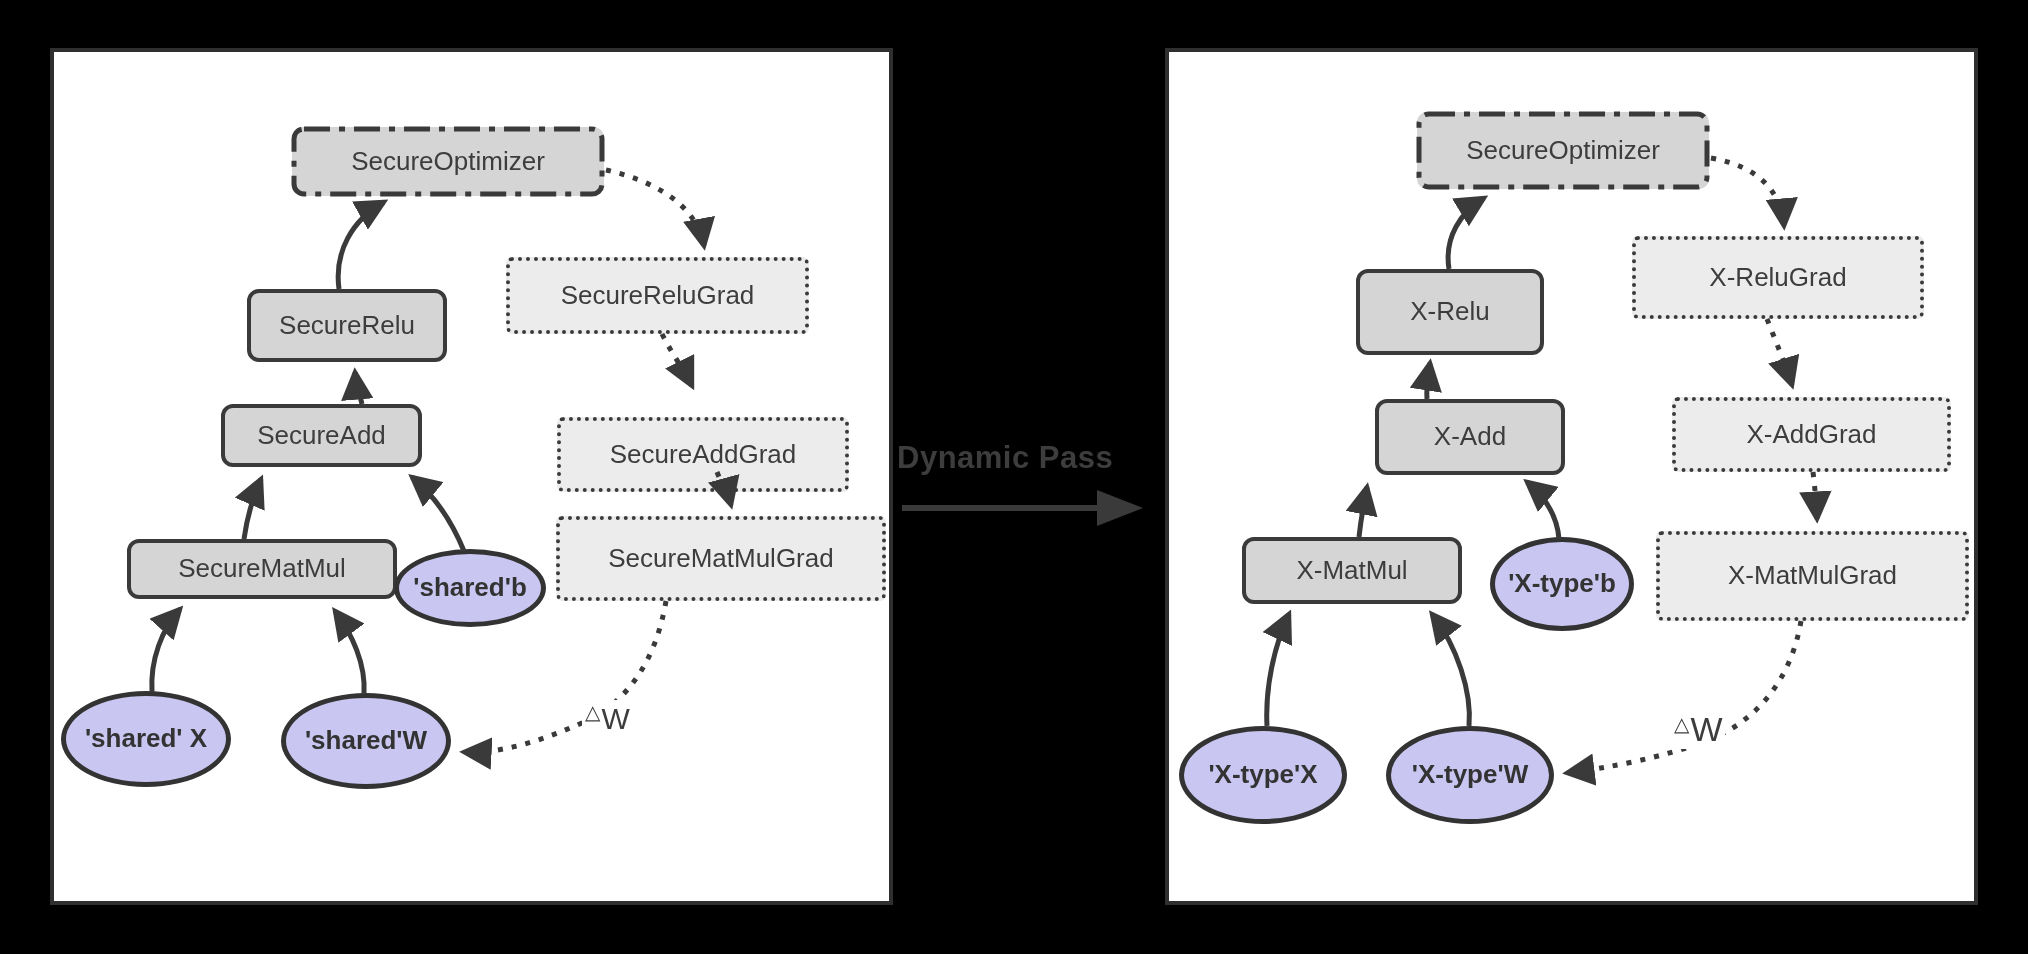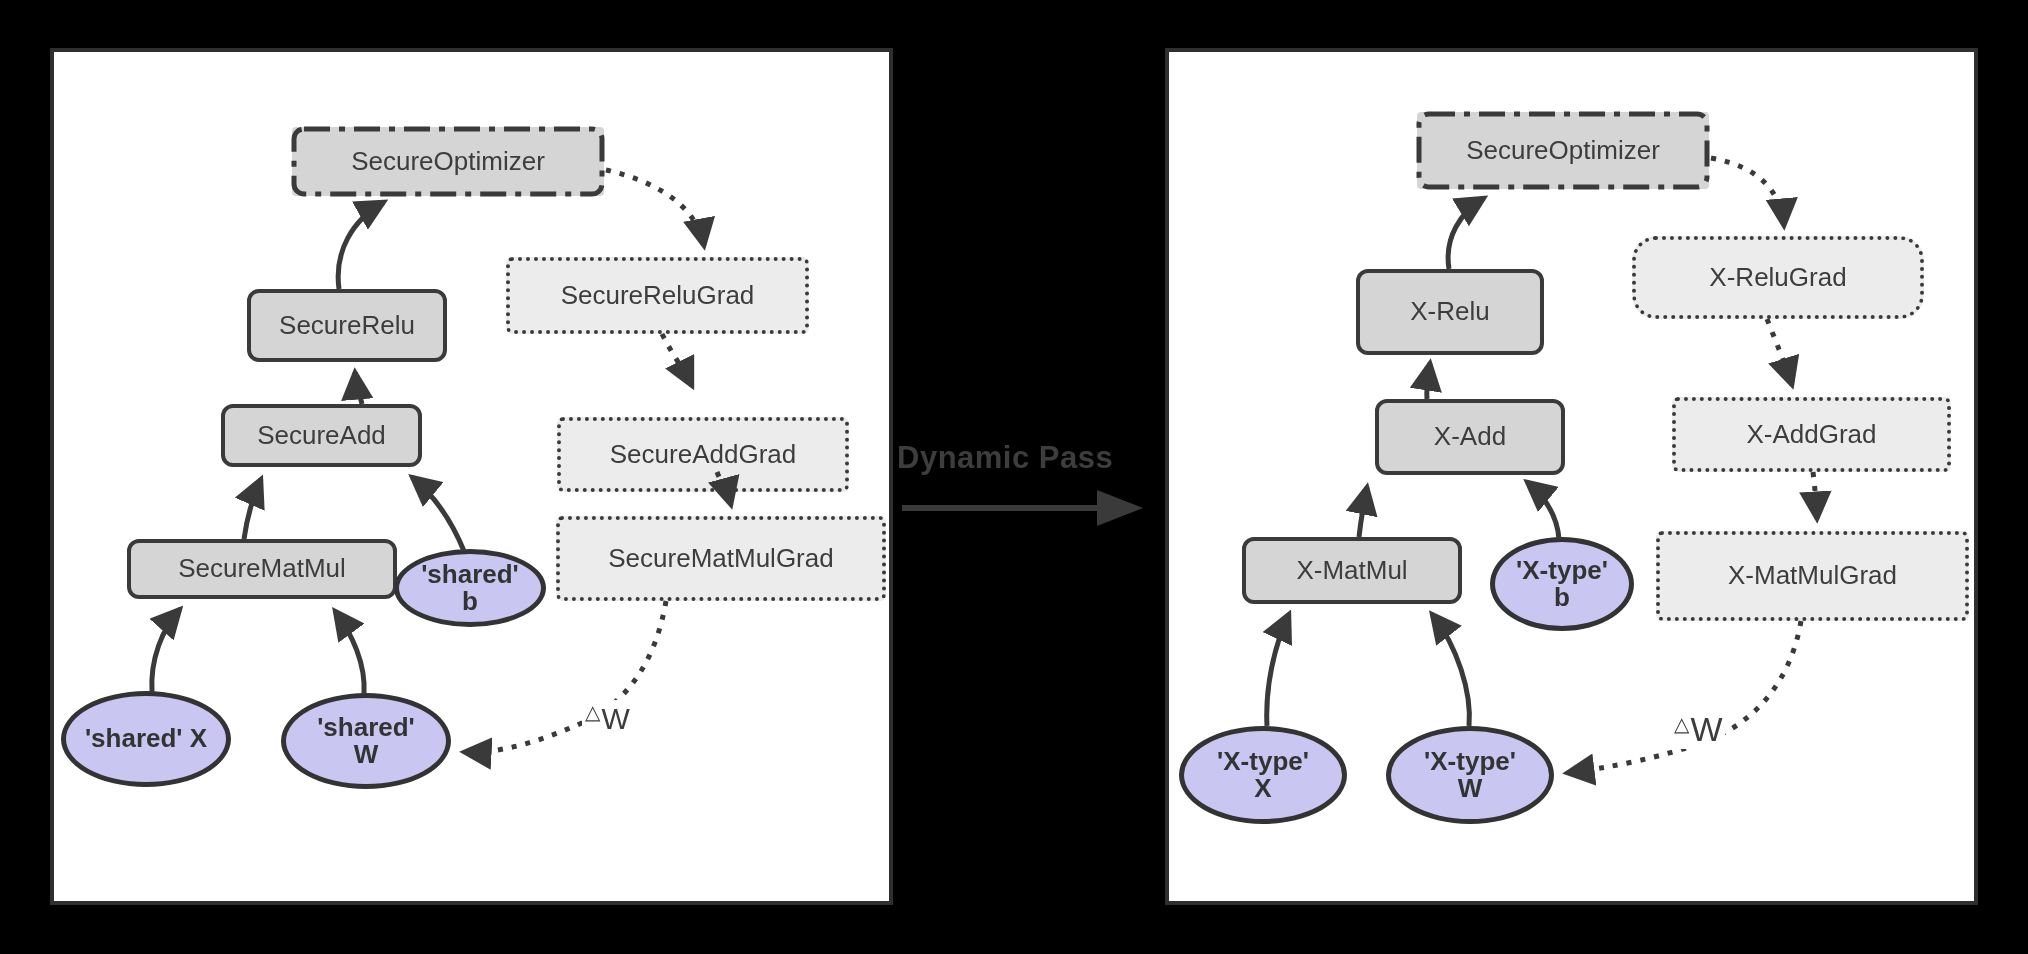--- a/index.html
+++ b/index.html
@@ -21,29 +21,29 @@
   .node {
     position: absolute; z-index: 1;
     display: flex; align-items: center; justify-content: center;
     text-align: center;
     color: #3d3d3d; font-size: 26px; line-height: 1.05;
   }
   .op-node {
     background: #d5d5d5; border: 4px solid #3a3a3a; border-radius: 12px;
   }
   .optimizer-node {
-    background: #d5d5d5; border-radius: 4px; 
+    background: #d5d5d5; border-radius: 10px; 
   }
   .grad-node {
     background: #ececec; border: 4px dotted #3a3a3a; border-radius: 6px;
   }
   .var-node {
     background: #c9c7f1; border: 5px solid #333333; border-radius: 50%;
     font-weight: bold; color: #333333;
-    flex-direction: column;
+    flex-direction: row;
   }
   .delta-label {
     position: absolute; z-index: 6;
     color: #3d3d3d; background: #ffffff; padding: 0 3px;
     font-size: 30px;
   }
   .delta-label .sup {
     font-size: 20px; vertical-align: 10px; margin-right: 1px;
   }
 
@@ -150,21 +150,21 @@
   </div>
 
   <div class="node op-node" style="left:177px; top:347px; width:190px; height:76px;margin-left:29px;">
     <span>X-Add</span>
   </div>
 
   <div class="node op-node" style="left:73px; top:485px; width:220px; height:67px;">
     <span>X-MatMul</span>
   </div>
 
-  <div class="node grad-node" style="left:463px; top:184px; width:292px; height:83px;border-radius:24px;">
+  <div class="node grad-node" style="left:463px; top:184px; width:292px; height:83px;">
     <span>X-ReluGrad</span>
   </div>
 
   <div class="node grad-node" style="left:503px; top:345px; width:279px; height:75px;">
     <span>X-AddGrad</span>
   </div>
 
   <div class="node grad-node" style="left:487px; top:479px; width:313px; height:90px;">
     <span>X-MatMulGrad</span>
   </div>

